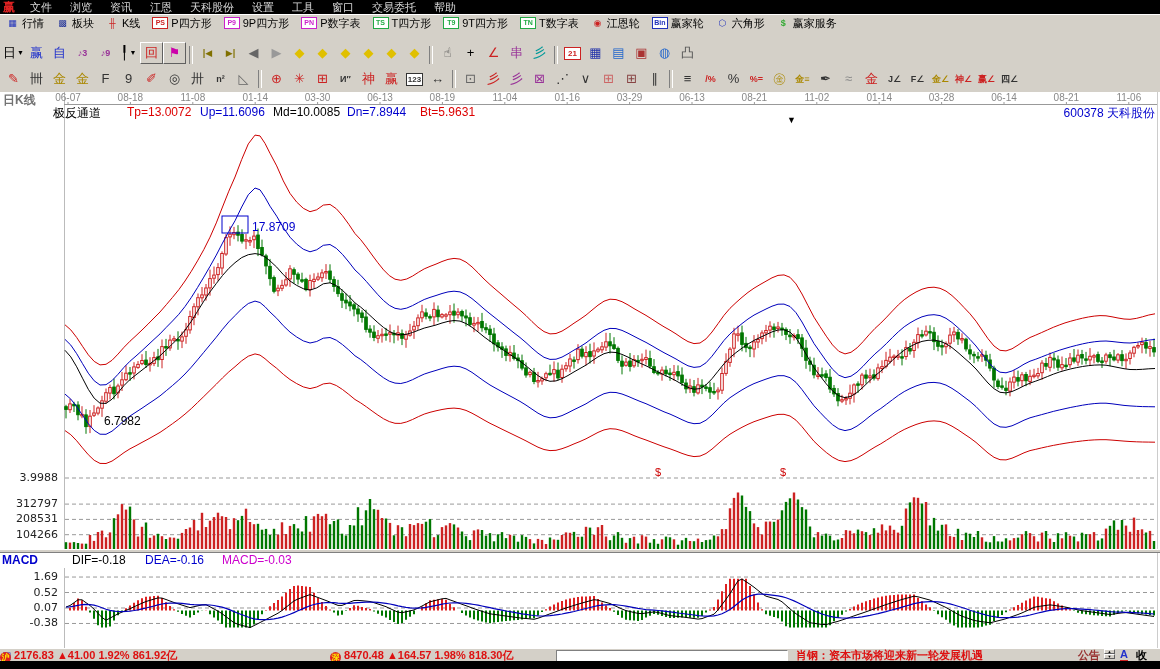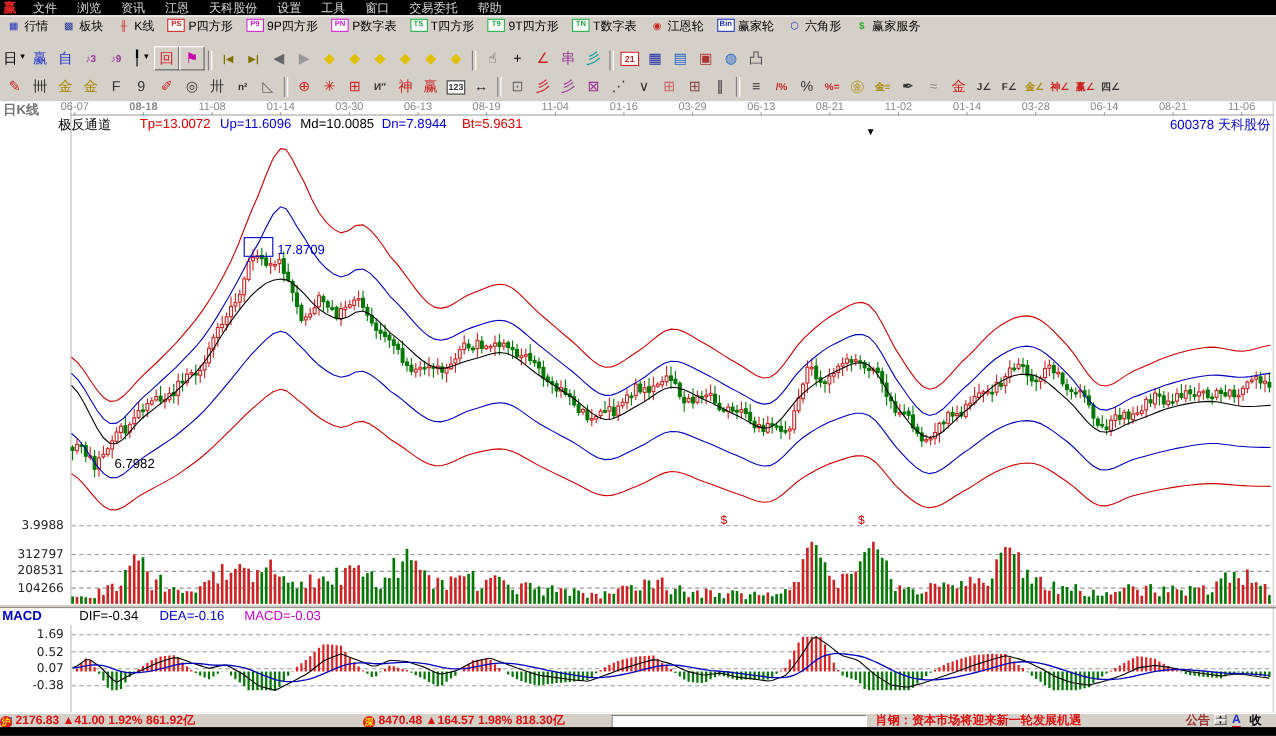--- a/index.html
+++ b/index.html
@@ -1493,21 +1493,21 @@
       <rect x="222" y="124" width="26" height="17" fill="none" stroke="#0000cc" stroke-width="1"></rect>
       <text x="252" y="139" font-size="12" fill="#0000cc" font-family="Liberation Sans, sans-serif">17.8709</text>
       <text x="104" y="333" font-size="12" fill="#000000" font-family="Liberation Sans, sans-serif">6.7982</text>
       <text x="655" y="384" font-size="11" fill="#cc0000" font-family="Liberation Sans, sans-serif">$</text>
       <text x="780" y="384" font-size="11" fill="#cc0000" font-family="Liberation Sans, sans-serif">$</text>
       <text x="787" y="31" font-size="9" fill="#000000" font-family="Liberation Sans, sans-serif">▼</text>
     </svg>
   <span id="periodlbl">日K线</span>
   <div id="datesrow">
       <span class="datelbl" style="left: 68px;">06-07</span>
-      <span class="datelbl" style="left: 130.4px; font-weight: bold;">08-18</span>
+      <span class="datelbl" style="left: 130.4px;">08-18</span>
       <span class="datelbl" style="left: 192.8px;">11-08</span>
       <span class="datelbl" style="left: 255.2px;">01-14</span>
       <span class="datelbl" style="left: 317.6px;">03-30</span>
       <span class="datelbl" style="left: 380px;">06-13</span>
       <span class="datelbl" style="left: 442.4px;">08-19</span>
       <span class="datelbl" style="left: 504.8px;">11-04</span>
       <span class="datelbl" style="left: 567.2px;">01-16</span>
       <span class="datelbl" style="left: 629.6px;">03-29</span>
       <span class="datelbl" style="left: 692px;">06-13</span>
       <span class="datelbl" style="left: 754.4px;">08-21</span>
@@ -1533,21 +1533,21 @@
       <span class="gut" style="top: 420.4px;">208531</span>
       <span class="gut" style="top: 435.7px;">104266</span>
       <span class="gut" style="top: 478.032px;">1.69</span>
       <span class="gut" style="top: 493.512px;">0.52</span>
       <span class="gut" style="top: 508.992px;">0.07</span>
       <span class="gut" style="top: 524.472px;">-0.38</span>
     </div>
   <div id="vsep"></div>
   <div id="macdhdr">
     <span style="left:2px;color:#0000cc;font-weight:bold">MACD</span>
-    <span style="left:72px;color:#000">DIF=-0.34</span>
+    <span style="left:72px;color:#000">DIF=-0.18</span>
     <span style="left:145px;color:#0000cc">DEA=-0.16</span>
     <span style="left:222px;color:#cc00cc">MACD=-0.03</span>
   </div>
 </div>
 
 <div id="statusbar">
   <span class="s" style="left:2px;color:#2233bb;font-size:10px">▦</span>
   <span class="s" style="left:0">
     <span class="mbadge">沪</span>
     <span>2176.83</span>

